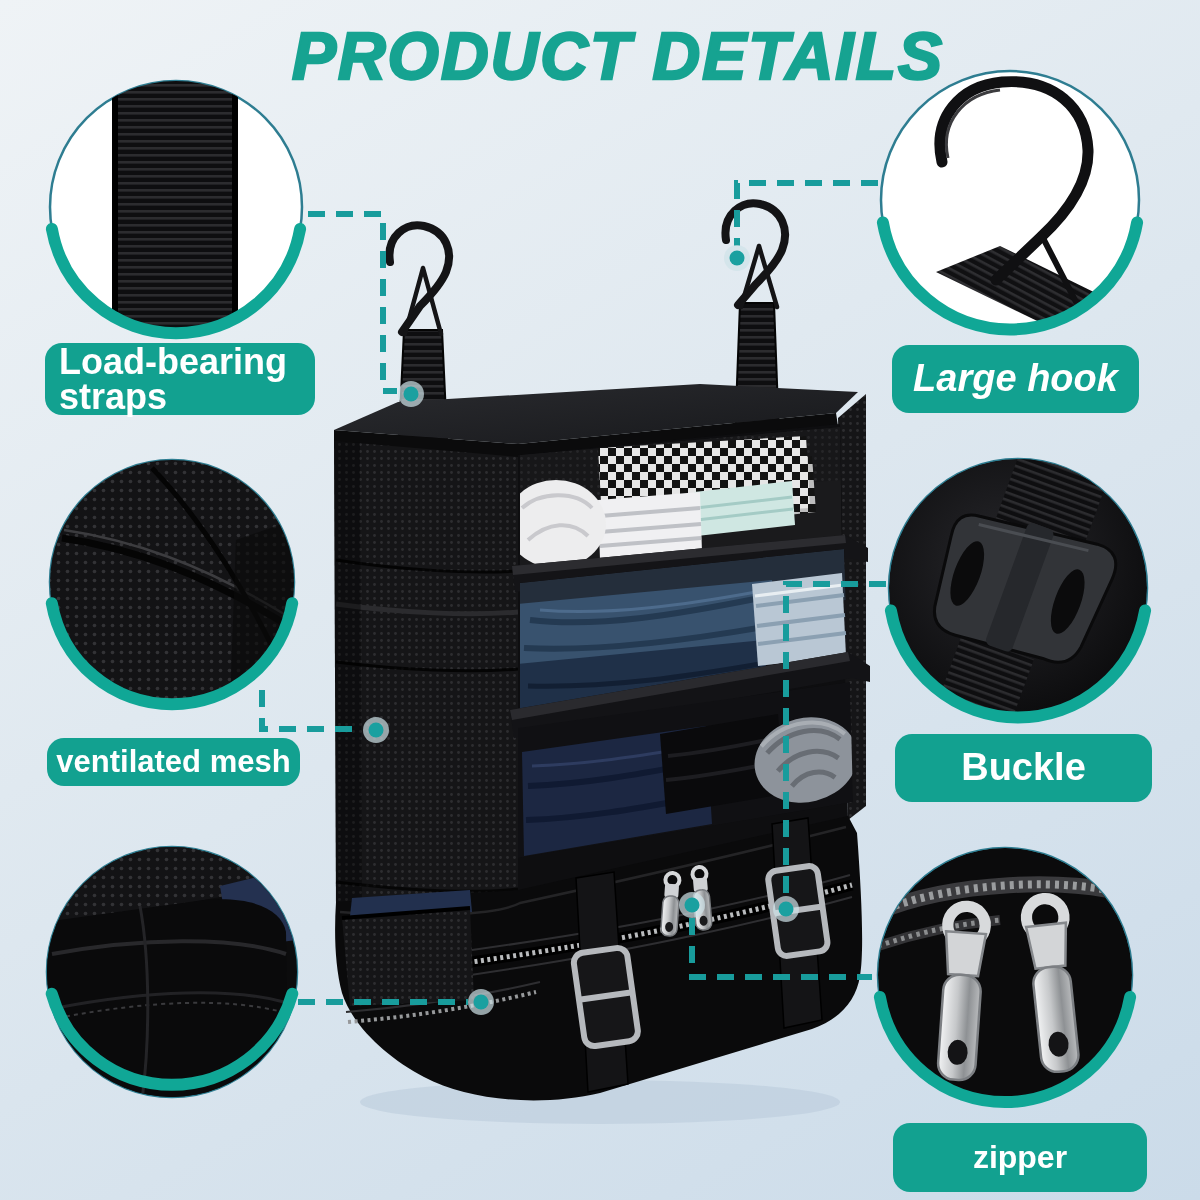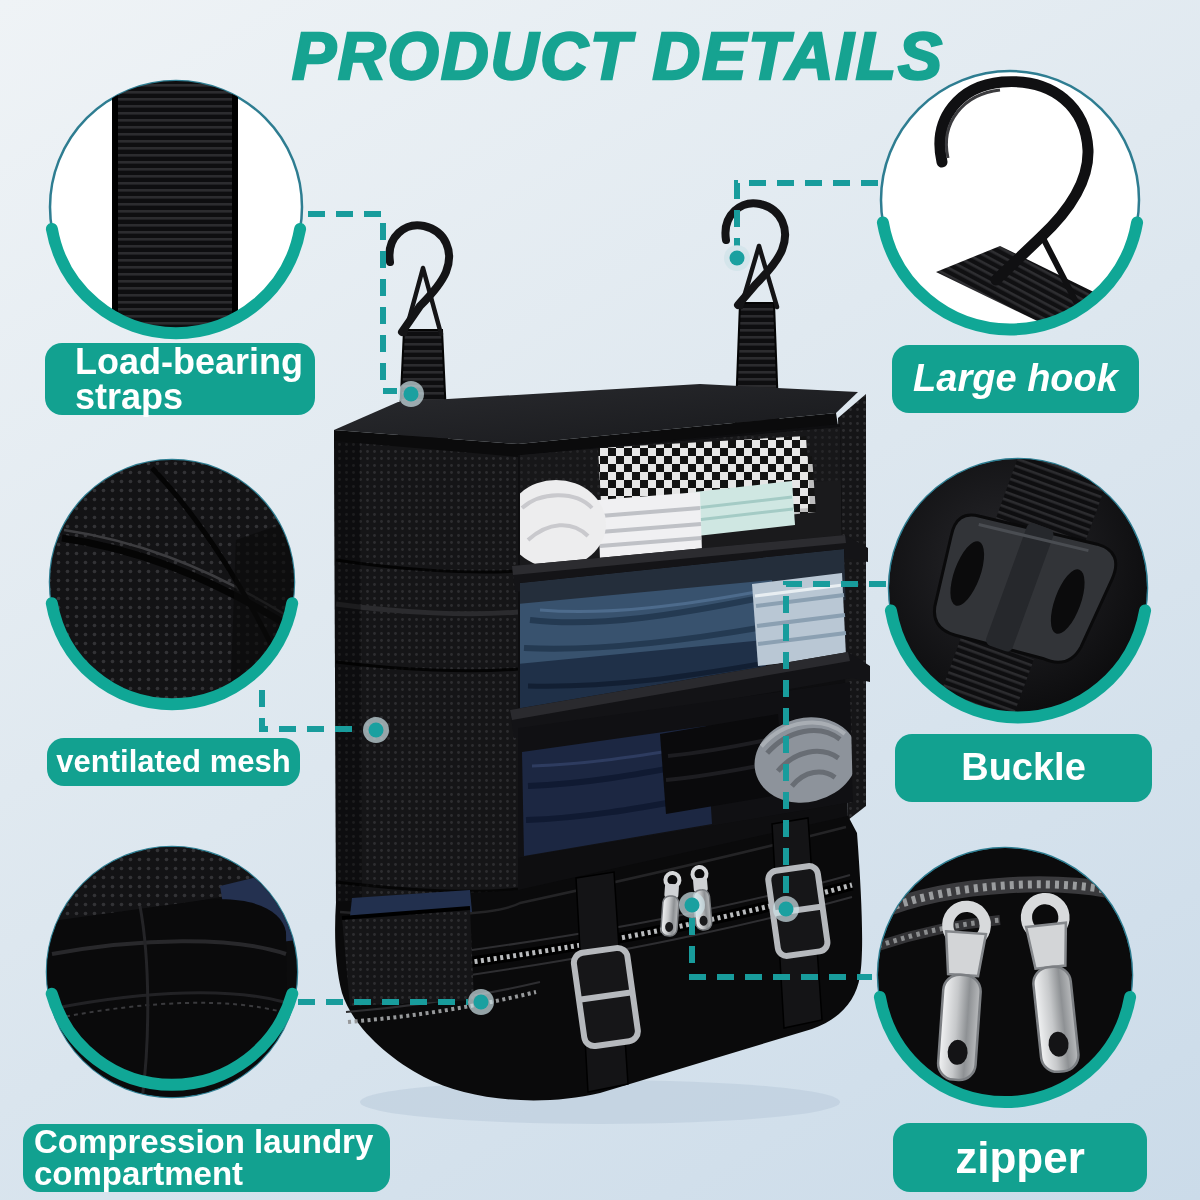--- a/index.html
+++ b/index.html
@@ -16,27 +16,27 @@
     -webkit-text-stroke:2.5px var(--title-teal,#16a391);
     white-space:nowrap;
     margin-left:18px;
   }
   .pill{
     position:absolute;background:var(--pill-teal,#12a190);color:#ffffff;
     border-radius:17px;font-weight:bold;display:flex;align-items:center;
     box-sizing:border-box;line-height:0.98;
   }
   .pill.center{justify-content:center;text-align:center;}
-  .pill.left{justify-content:flex-start;text-align:left;padding-left:30px;padding-right:8px;}
+  .pill.left{justify-content:flex-start;text-align:left;padding-left:14px;padding-right:8px;}
   #pill-straps{left:45px;top:343px;width:270px;height:72px;font-size:36px;}
   #pill-hook{left:892px;top:345px;width:247px;height:68px;font-size:38px;font-style:italic;}
   #pill-mesh{left:47px;top:738px;width:253px;height:48px;font-size:31px;}
   #pill-buckle{left:895px;top:734px;width:257px;height:68px;font-size:38px;}
   #pill-compression{left:23px;top:1124px;width:367px;height:68px;font-size:33px;padding-left:11px;}
-  #pill-zipper{left:893px;top:1123px;width:254px;height:69px;font-size:44px;}
+  #pill-zipper{left:893px;top:1123px;width:254px;height:69px;font-size:32px;}
 </style>
 </head>
 <body>
 
 <div class="stage">
 
 <svg class="art" viewBox="0 0 1200 1200" aria-hidden="true">
   <defs>
     <pattern id="mesh" patternUnits="userSpaceOnUse" width="7" height="7">
       <rect width="7" height="7" fill="#151517"></rect>
@@ -365,20 +365,17 @@
   </div>
   <div class="pill center" id="pill-hook">
     <span>Large hook</span>
   </div>
   <div class="pill center" id="pill-mesh">
     <span>ventilated mesh</span>
   </div>
   <div class="pill center" id="pill-buckle">
     <span>Buckle</span>
   </div>
-  <div class="pill left" id="pill-compression">
-    <span>Compression laundry compartment</span>
-  </div>
   <div class="pill center" id="pill-zipper">
     <span>zipper</span>
   </div>
 
 </div>
 
 </body></html>

